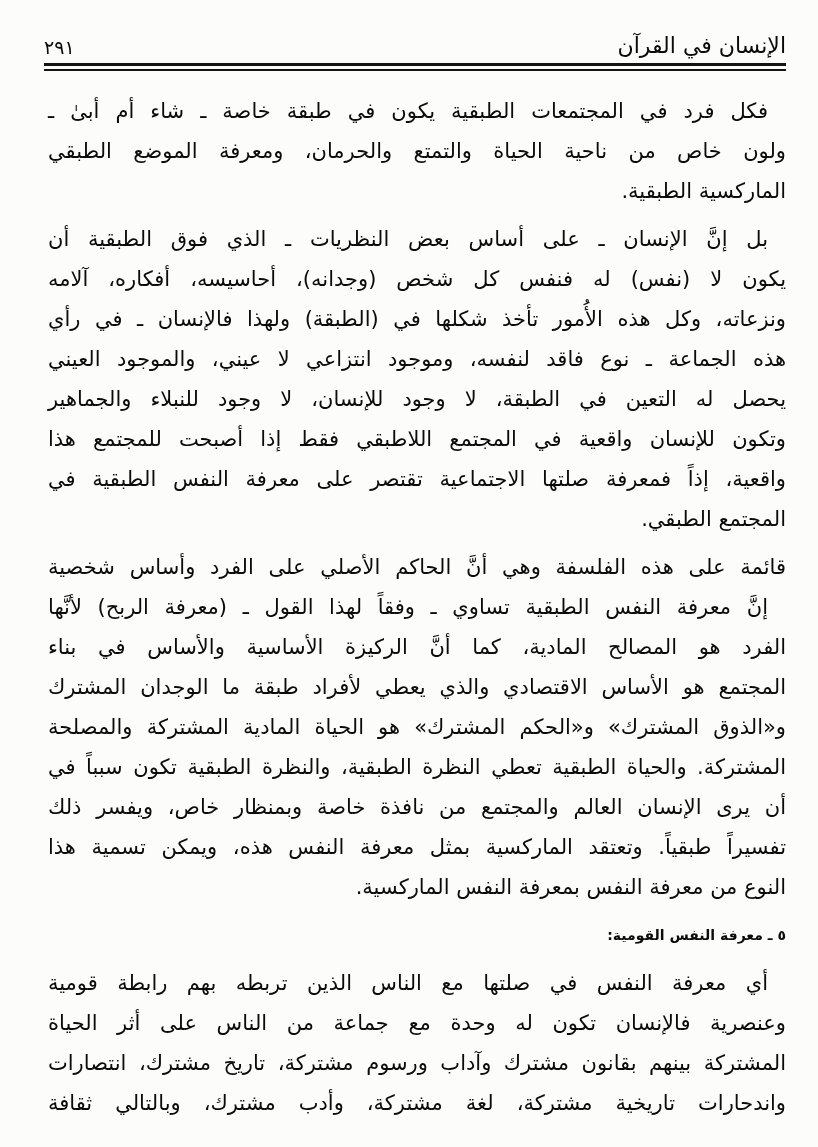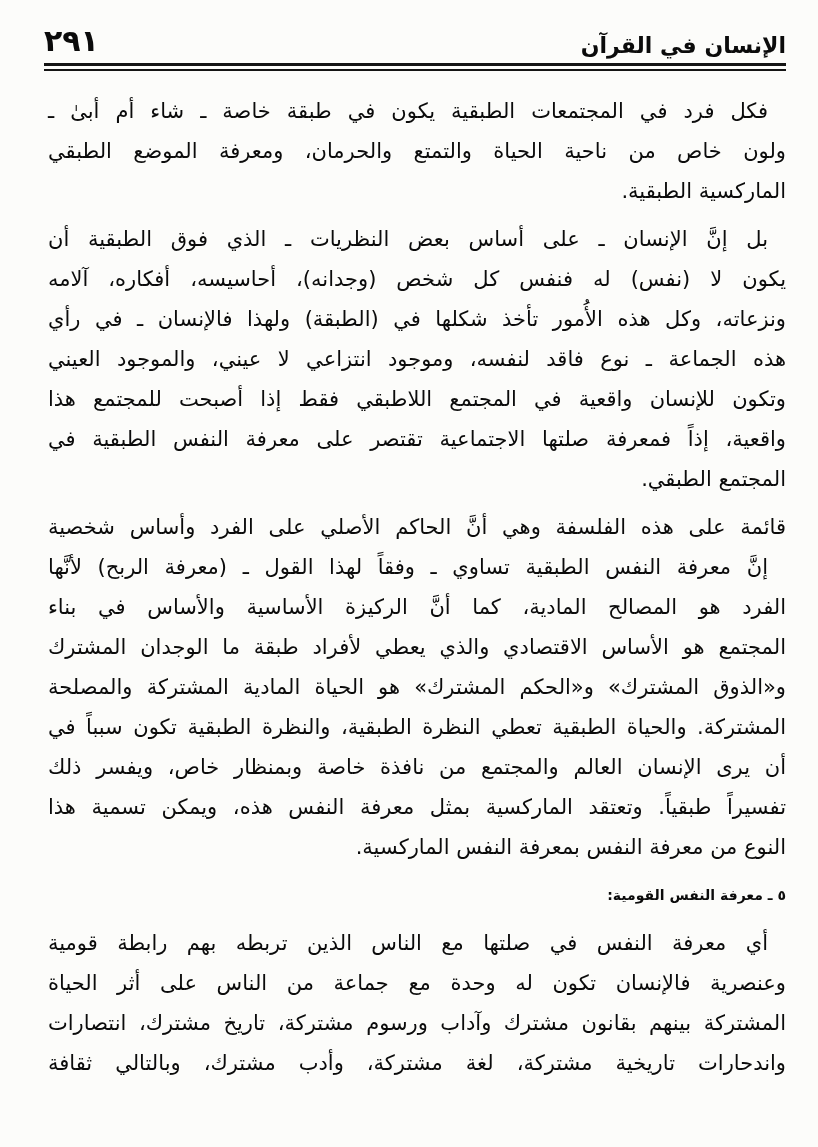--- a/index.html
+++ b/index.html
@@ -20,27 +20,27 @@
   .header {
     margin: 22px 32px 0 44px;
     height: 36px;
     display: flex;
     direction: rtl;
     justify-content: space-between;
     align-items: flex-end;
   }
   .running-title {
     font-size: 22px;
-    font-weight: bold;
+    font-weight: normal;
     letter-spacing: 0;
     margin-left: 28px;
   }
   .page-number {
-    font-size: 30px;
-    font-weight: bold;
+    font-size: 19px;
+    font-weight: normal;
   }
   .rule {
     margin: 5px 32px 0 44px;
     height: 3px;
     border-top: 3px solid #141414;
     border-bottom: 2px solid #141414;
   }
   .body {
     margin: 20px 32px 0 48px;
     direction: rtl;
@@ -88,20 +88,21 @@
       <div class="line first">فكل فرد في المجتمعات الطبقية يكون في طبقة خاصة ـ شاء أم أبىٰ ـ</div>
       <div class="line">ولون خاص من ناحية الحياة والتمتع والحرمان، ومعرفة الموضع الطبقي</div>
       <div class="line end">الماركسية الطبقية.</div>
     </div>
 
     <div class="para">
       <div class="line first">بل إنَّ الإنسان ـ على أساس بعض النظريات ـ الذي فوق الطبقية أن</div>
       <div class="line">يكون لا (نفس) له فنفس كل شخص (وجدانه)، أحاسيسه، أفكاره، آلامه</div>
       <div class="line">ونزعاته، وكل هذه الأُمور تأخذ شكلها في (الطبقة) ولهذا فالإنسان ـ في رأي</div>
       <div class="line">هذه الجماعة ـ نوع فاقد لنفسه، وموجود انتزاعي لا عيني، والموجود العيني</div>
+      <div class="line">يحصل له التعين في الطبقة، لا وجود للإنسان، لا وجود للنبلاء والجماهير</div>
       <div class="line">وتكون للإنسان واقعية في المجتمع اللاطبقي فقط إذا أصبحت للمجتمع هذا</div>
       <div class="line">واقعية، إذاً فمعرفة صلتها الاجتماعية تقتصر على معرفة النفس الطبقية في</div>
       <div class="line end">المجتمع الطبقي.</div>
     </div>
 
     <div class="para">
       <div class="line">قائمة على هذه الفلسفة وهي أنَّ الحاكم الأصلي على الفرد وأساس شخصية</div>
       <div class="line first">إنَّ معرفة النفس الطبقية تساوي ـ وفقاً لهذا القول ـ (معرفة الربح) لأنَّها</div>
       <div class="line">الفرد هو المصالح المادية، كما أنَّ الركيزة الأساسية والأساس في بناء</div>
       <div class="line">المجتمع هو الأساس الاقتصادي والذي يعطي لأفراد طبقة ما الوجدان المشترك</div>

